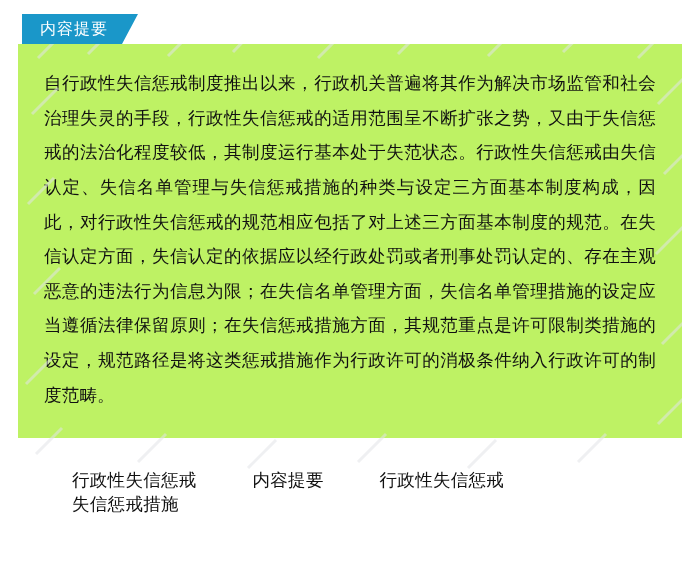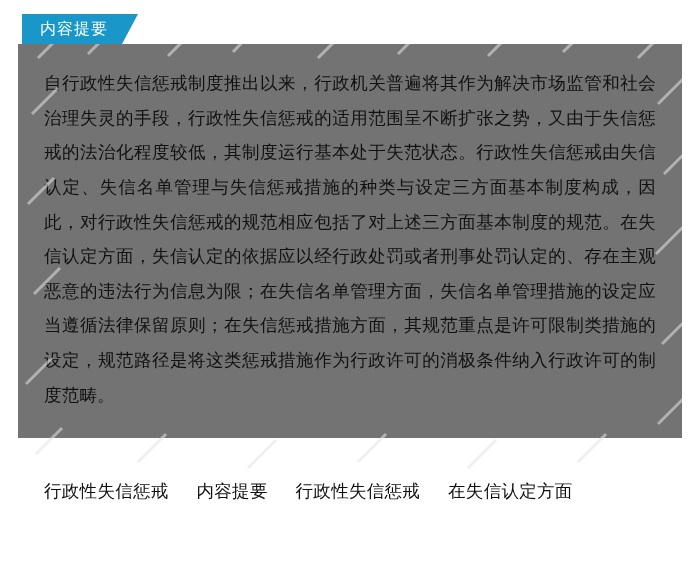--- a/index.html
+++ b/index.html
@@ -43,22 +43,22 @@
     width: 0;
     height: 0;
     border-style: solid;
     border-width: 30px 16px 0 0;
     border-color: #1a97c9 transparent transparent transparent;
   }
 
   
   .abstract-block {
     position: relative;
-    margin: 0 18px 11px 18px;
-    background: #737373;
+    margin: 0 18px 0 18px;
+    background: #bef264;
     padding: 22px 26px 26px 26px;
     box-sizing: border-box;
   }
   .abstract-text {
     font-size: 17.5px;
     line-height: 1.98;
     color: #111111;
     text-align: justify;
     text-justify: inter-ideograph;
     letter-spacing: 0.2px;
@@ -78,20 +78,21 @@
     box-sizing: border-box;
   }
   .keywords-list {
     font-size: 17.5px;
     color: #111111;
     letter-spacing: 0.3px;
   }
   .keywords-list span.kw {
     margin-right: 22px;
     white-space: nowrap;
+    margin-left: 28px;
   }
   .head-wrap {
     padding-left: 22px;
   }
   .head-wrap.second {
     padding-top: 14px;
   }
   .top-spacer { height: 14px; }
   .mid-spacer { height: 14px; }
 </style>
@@ -139,17 +140,17 @@
   </div>
 
   <div class="mid-spacer"></div>
 
 
   <div class="keywords-row">
     <div class="keywords-list">
       <span class="kw">行政性失信惩戒</span>
       <span class="kw">内容提要</span>
       <span class="kw">行政性失信惩戒</span>
-      <span class="kw">在失信认定方面</span>
+      <span class="kw">失信惩戒措施</span>
     </div>
   </div>
 
 </div>
 
 </body></html>

